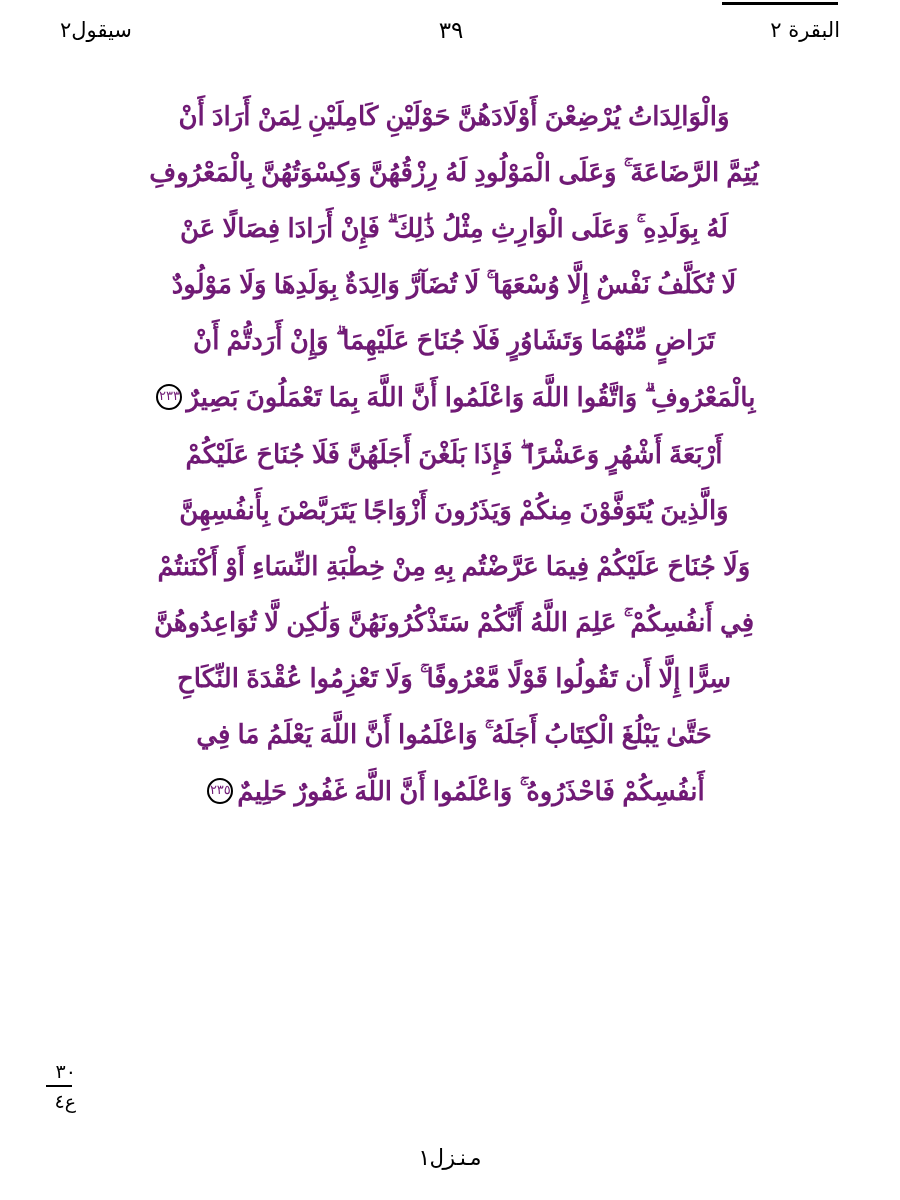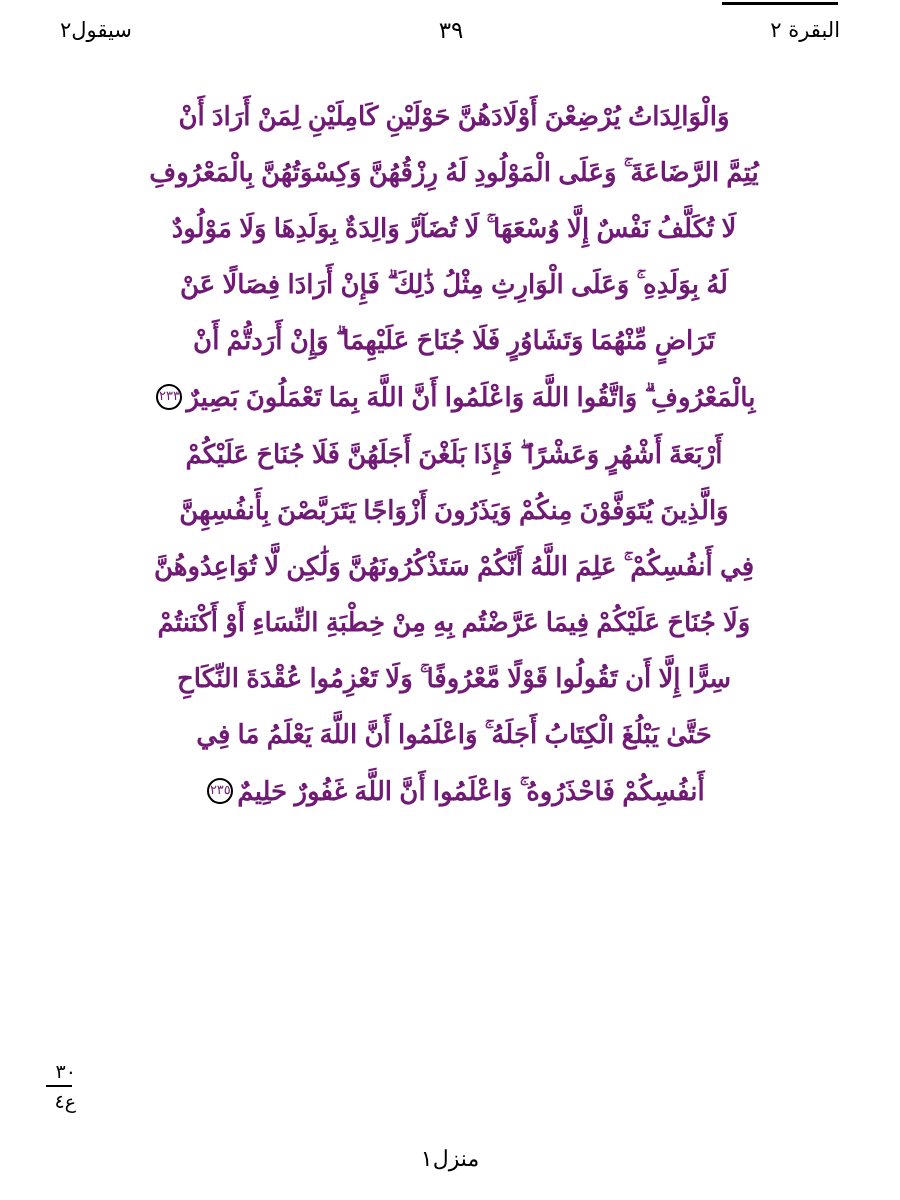--- a/index.html
+++ b/index.html
@@ -111,49 +111,49 @@
 
   
   .footer {
     position: absolute;
     bottom: 28px;
     left: 0;
     width: 900px;
     text-align: center;
     font-size: 22px;
     direction: rtl;
-    font-family: Liberation Sans, sans-serif;
+    font-family: Liberation Mono, monospace;
     margin-top: 16px;
   }
 </style>
 </head>
 <body>
 
 <div class="page">
 
   <div class="header">
     <div class="header-side header-right">البقرة ٢</div>
     <div class="header-side header-center">٣٩</div>
     <div class="header-side header-left">سيقول٢</div>
   </div>
   <div class="header-rule"></div>
 
   <div class="quran-body">
     <div class="aya-line">وَالْوَالِدَاتُ يُرْضِعْنَ أَوْلَادَهُنَّ حَوْلَيْنِ كَامِلَيْنِ لِمَنْ أَرَادَ أَنْ</div>
     <div class="aya-line">يُتِمَّ الرَّضَاعَةَ ۚ وَعَلَى الْمَوْلُودِ لَهُ رِزْقُهُنَّ وَكِسْوَتُهُنَّ بِالْمَعْرُوفِ</div>
+    <div class="aya-line">لَهُ بِوَلَدِهِ ۚ وَعَلَى الْوَارِثِ مِثْلُ ذَٰلِكَ ۗ فَإِنْ أَرَادَا فِصَالًا عَنْ</div>
     <div class="aya-line">لَا تُكَلَّفُ نَفْسٌ إِلَّا وُسْعَهَا ۚ لَا تُضَآرَّ وَالِدَةٌ بِوَلَدِهَا وَلَا مَوْلُودٌ</div>
-    <div class="aya-line">لَهُ بِوَلَدِهِ ۚ وَعَلَى الْوَارِثِ مِثْلُ ذَٰلِكَ ۗ فَإِنْ أَرَادَا فِصَالًا عَنْ</div>
     <div class="aya-line">تَرَاضٍ مِّنْهُمَا وَتَشَاوُرٍ فَلَا جُنَاحَ عَلَيْهِمَا ۗ وَإِنْ أَرَدتُّمْ أَنْ</div>
     <div class="aya-line tight">
       <span>بِالْمَعْرُوفِ ۗ وَاتَّقُوا اللَّهَ وَاعْلَمُوا أَنَّ اللَّهَ بِمَا تَعْمَلُونَ بَصِيرٌ</span><span class="aya-mark">٢٣٣</span>
     </div>
     <div class="aya-line">أَرْبَعَةَ أَشْهُرٍ وَعَشْرًا ۖ فَإِذَا بَلَغْنَ أَجَلَهُنَّ فَلَا جُنَاحَ عَلَيْكُمْ</div>
     <div class="aya-line">وَالَّذِينَ يُتَوَفَّوْنَ مِنكُمْ وَيَذَرُونَ أَزْوَاجًا يَتَرَبَّصْنَ بِأَنفُسِهِنَّ</div>
+    <div class="aya-line">وَلَا جُنَاحَ عَلَيْكُمْ فِيمَا عَرَّضْتُم بِهِ مِنْ خِطْبَةِ النِّسَاءِ أَوْ أَكْنَنتُمْ</div>
     <div class="aya-line">فِي أَنفُسِكُمْ ۚ عَلِمَ اللَّهُ أَنَّكُمْ سَتَذْكُرُونَهُنَّ وَلَٰكِن لَّا تُوَاعِدُوهُنَّ</div>
-    <div class="aya-line">وَلَا جُنَاحَ عَلَيْكُمْ فِيمَا عَرَّضْتُم بِهِ مِنْ خِطْبَةِ النِّسَاءِ أَوْ أَكْنَنتُمْ</div>
     <div class="aya-line">سِرًّا إِلَّا أَن تَقُولُوا قَوْلًا مَّعْرُوفًا ۚ وَلَا تَعْزِمُوا عُقْدَةَ النِّكَاحِ</div>
     <div class="aya-line">حَتَّىٰ يَبْلُغَ الْكِتَابُ أَجَلَهُ ۚ وَاعْلَمُوا أَنَّ اللَّهَ يَعْلَمُ مَا فِي</div>
     <div class="aya-line tight">
       <span>أَنفُسِكُمْ فَاحْذَرُوهُ ۚ وَاعْلَمُوا أَنَّ اللَّهَ غَفُورٌ حَلِيمٌ</span><span class="aya-mark">٢٣٥</span>
     </div>
   </div>
 
   <div class="side-mark">
     <div>٣٠</div>
     <div class="rule"></div>

